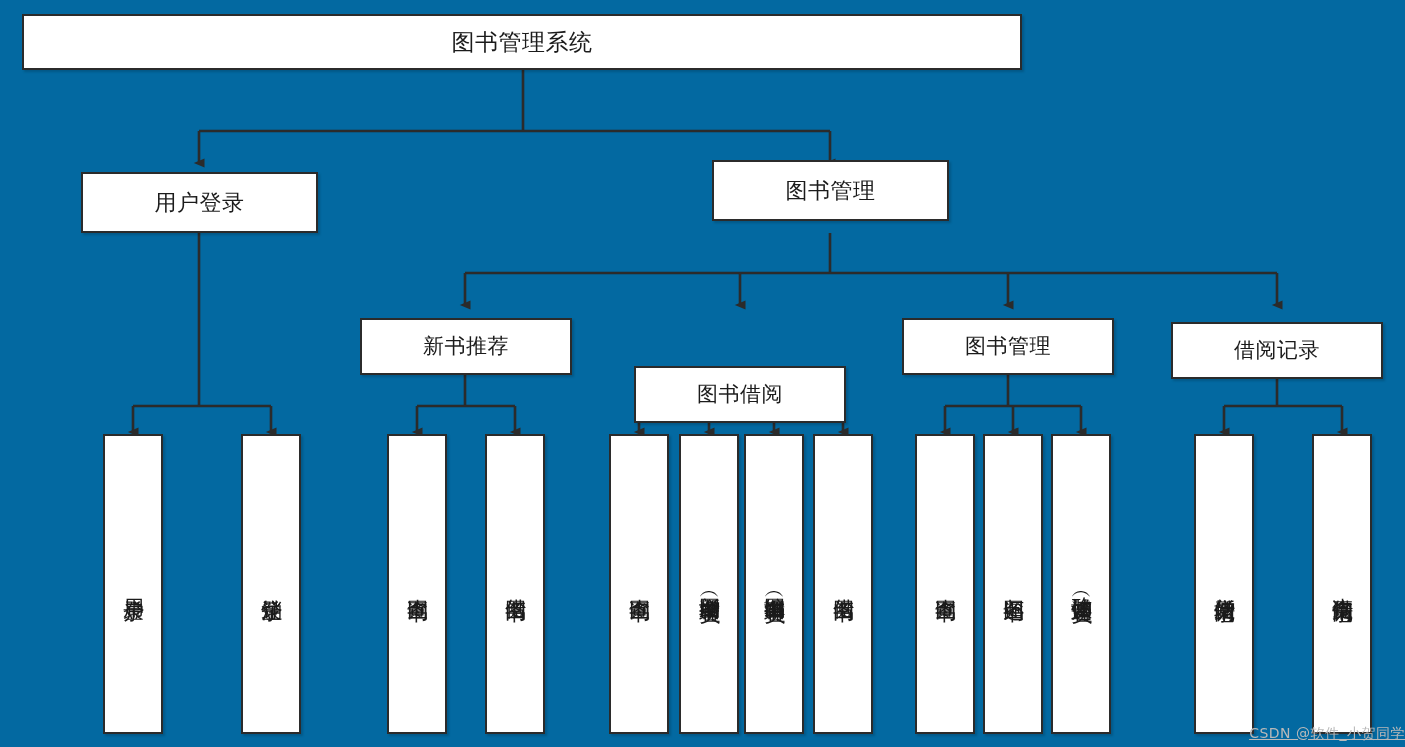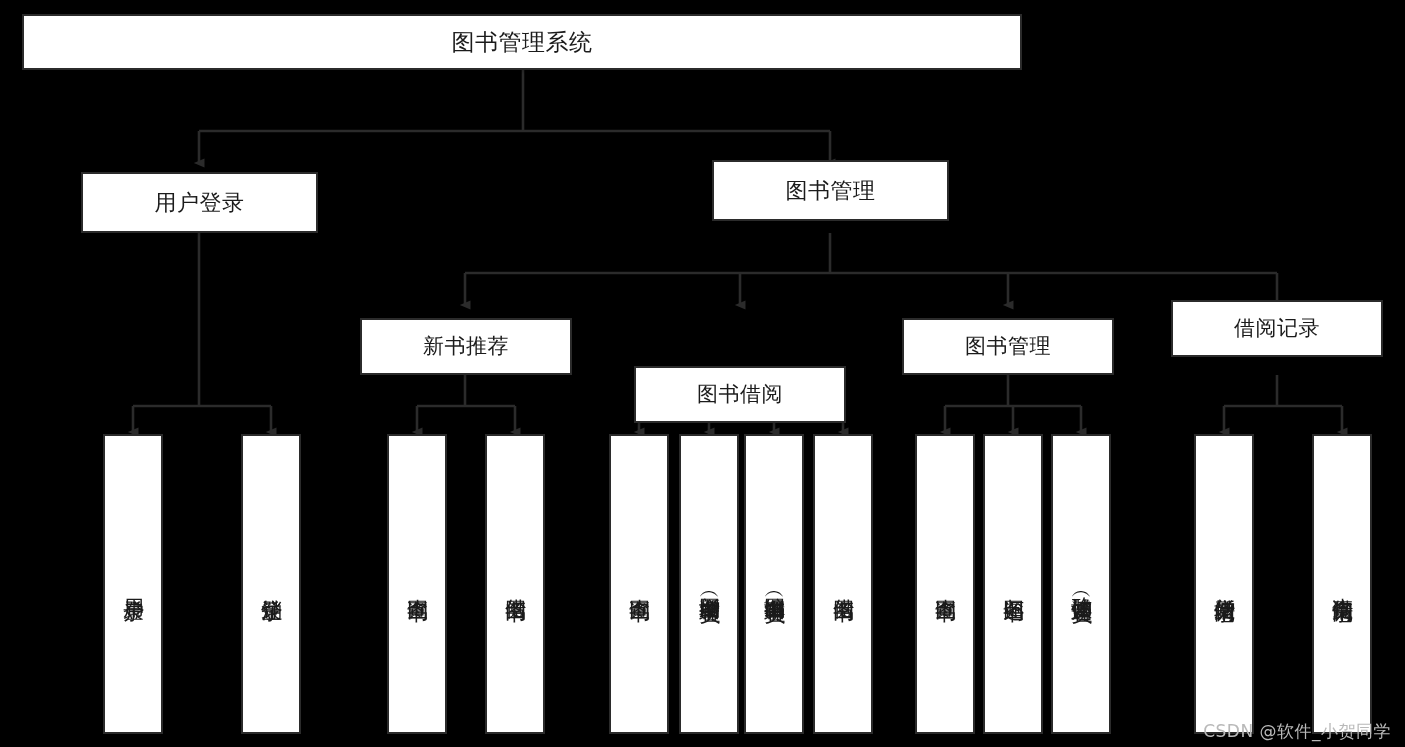--- a/index.html
+++ b/index.html
@@ -9,21 +9,21 @@
     background: #ffffff;
   }
   body {
     font-family: "DejaVu Sans", "Liberation Sans", sans-serif;
     color: #1a1a1a;
   }
   #canvas {
     position: relative;
     width: 1405px;
     height: 747px;
-    background: #000000;
+    background: #0369a1;
     overflow: hidden;
   }
   #wires {
     position: absolute;
     left: 0;
     top: 0;
     width: 1405px;
     height: 747px;
     pointer-events: none;
   }
@@ -58,27 +58,28 @@
     line-height: 1.32;
     letter-spacing: 1px;
     max-height: 100%;
   }
   .node.root .label { font-size: 23px; }
   .node.lvl2 .label { font-size: 22px; }
   .node.lvl3 .label { font-size: 21px; }
 
   #watermark {
     position: absolute;
-    right: 14px;
+    right: 0;
     bottom: 4px;
-    font-size: 17px;
+    font-size: 14px;
     color: #b9b9b9;
     letter-spacing: 0.5px;
     z-index: 5;
     white-space: nowrap;
+    text-decoration: underline;
   }
 </style>
 </head>
 <body>
 
 <div id="canvas">
 
   <svg id="wires" viewBox="0 0 1405 747" xmlns="http://www.w3.org/2000/svg">
     <defs>
       <marker id="arr" markerWidth="12" markerHeight="12" refX="5.2" refY="6" orient="auto" markerUnits="userSpaceOnUse">
@@ -142,21 +143,21 @@
 
   <div class="node lvl3" style="left:360px; top:318px; width:212px; height:57px;">
     <span class="label">新书推荐</span>
   </div>
   <div class="node lvl3" style="left:634px; top:318px; width:212px; height:57px;margin-top:48px;">
     <span class="label">图书借阅</span>
   </div>
   <div class="node lvl3" style="left:902px; top:318px; width:212px; height:57px;">
     <span class="label">图书管理</span>
   </div>
-  <div class="node lvl3" style="left:1171px; top:300px; width:212px; height:57px;">
+  <div class="node lvl3" style="left:1171px; top:322px; width:212px; height:57px;">
     <span class="label">借阅记录</span>
   </div>
 
   <div class="node vertical" style="left:103px; top:434px; width:60px; height:300px;">
     <span class="label">用户登录</span>
   </div>
   <div class="node vertical" style="left:241px; top:434px; width:60px; height:300px;">
     <span class="label">注销登录</span>
   </div>
 

